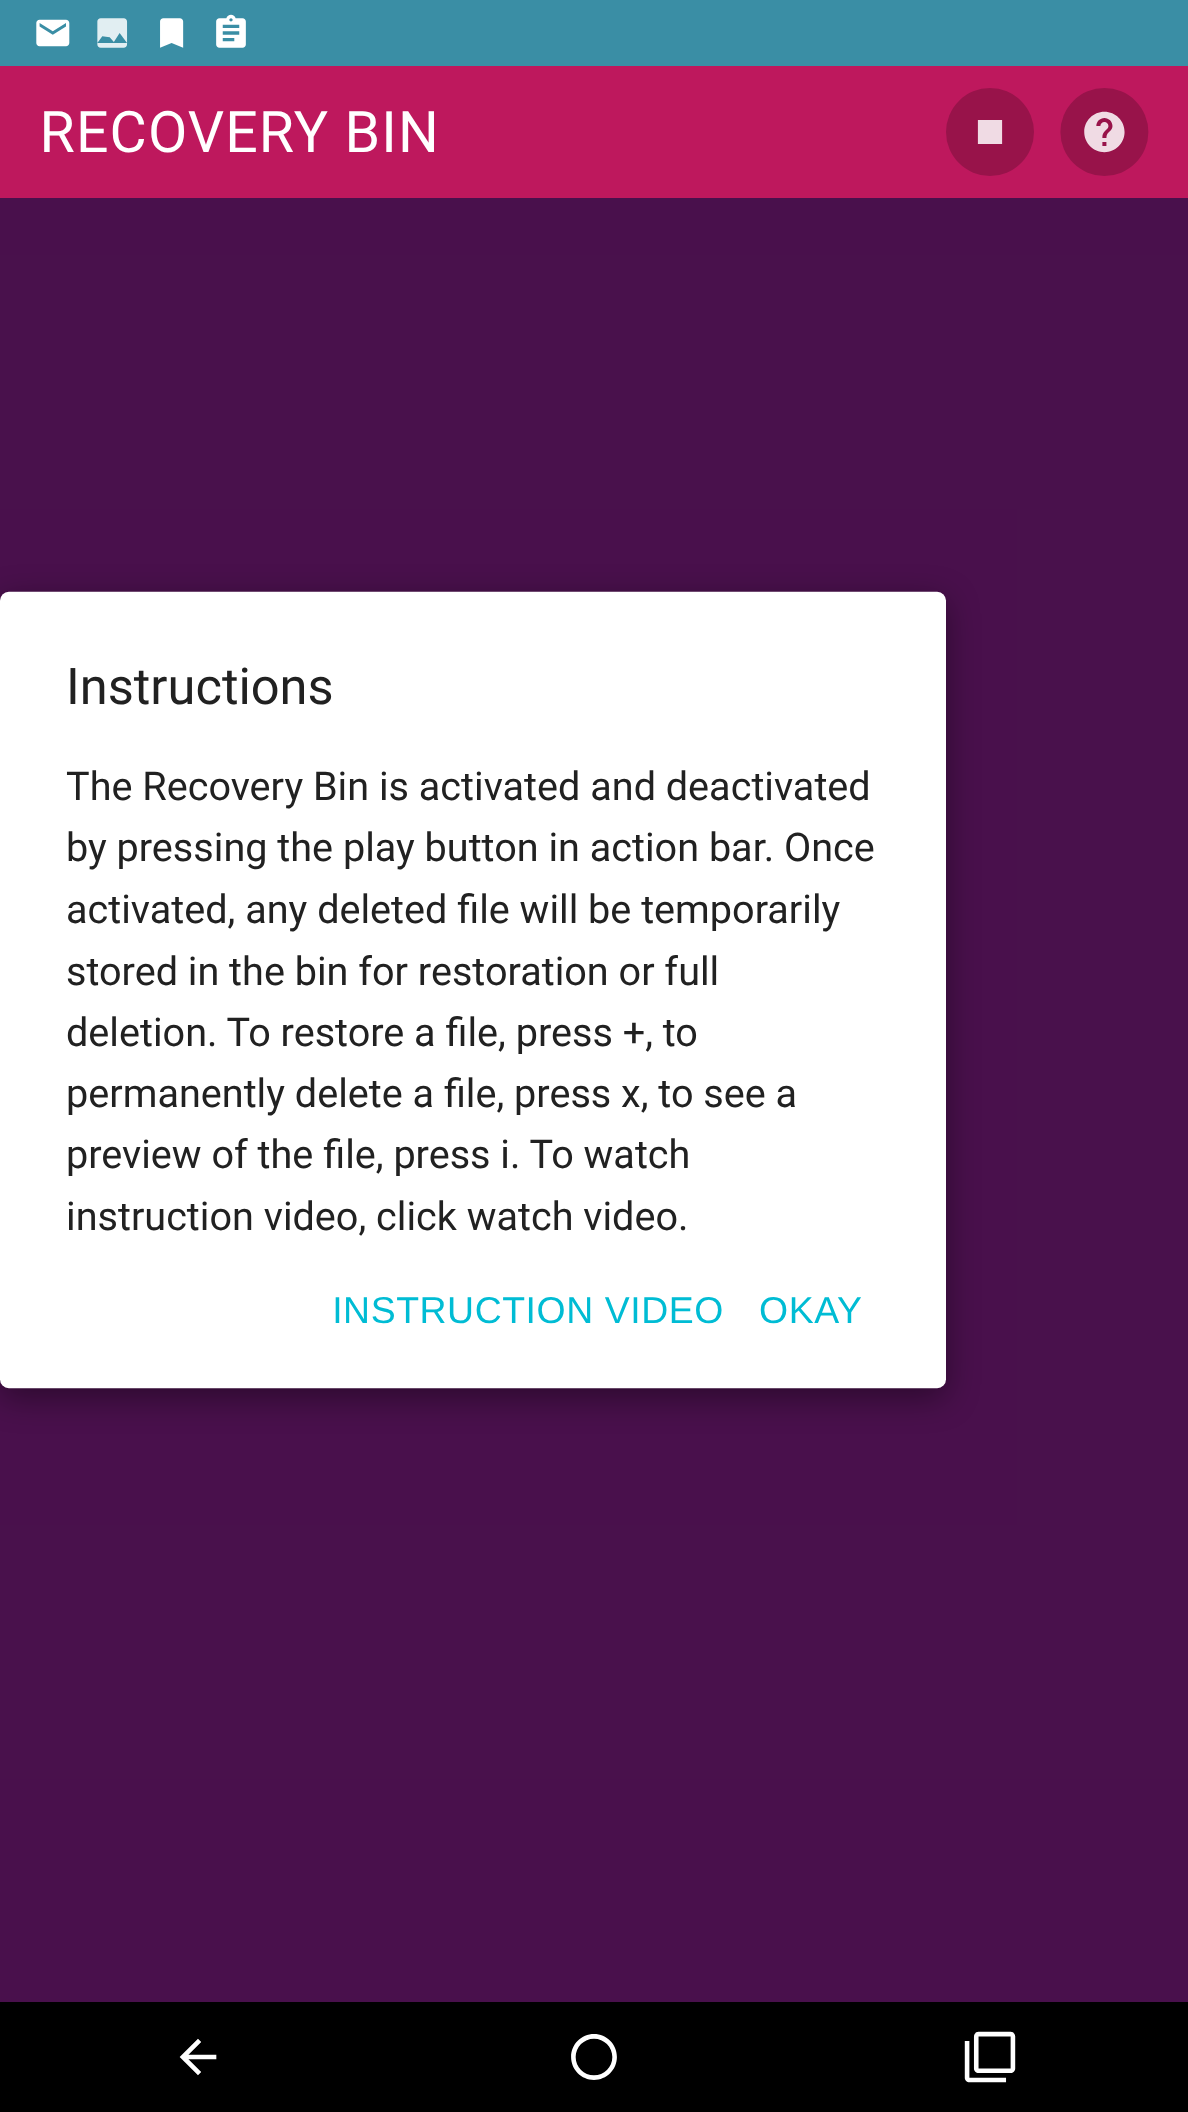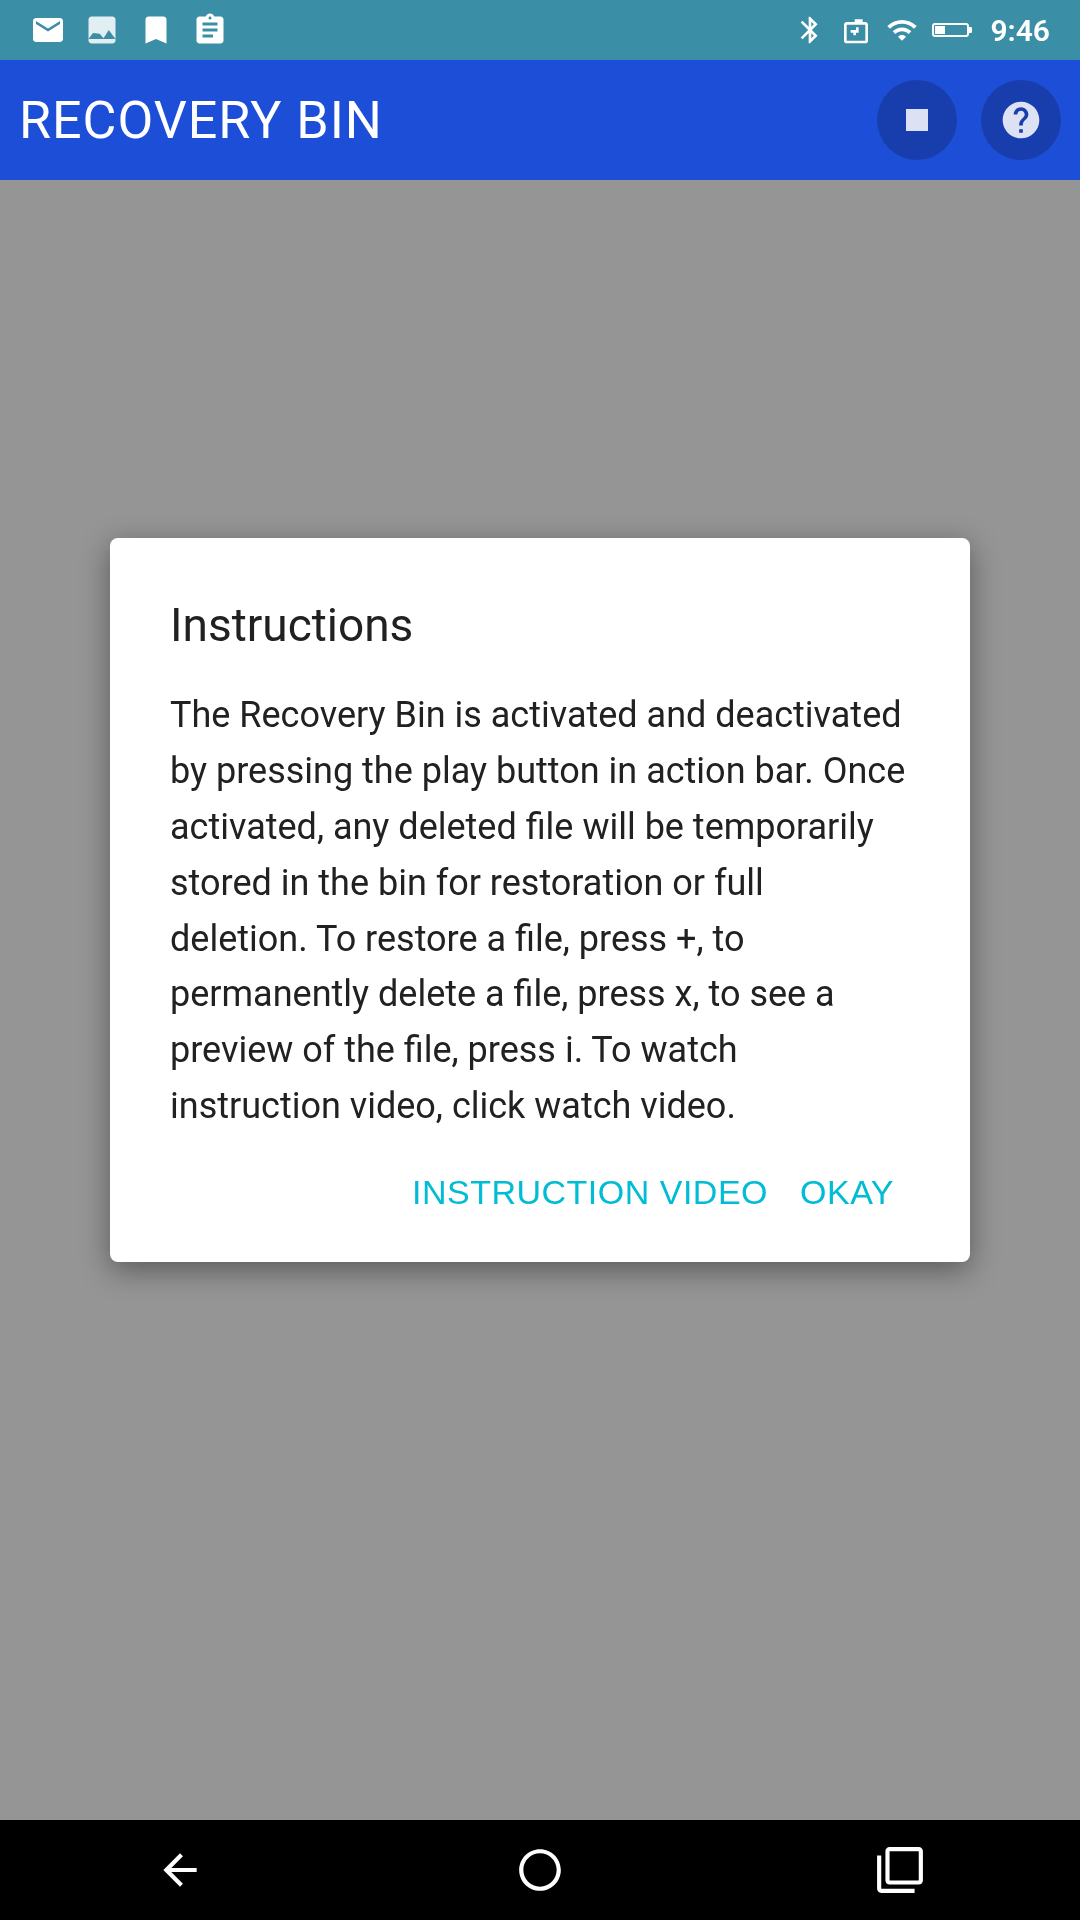--- a/index.html
+++ b/index.html
@@ -47,25 +47,25 @@
     .status-icon {
       width: 36px;
       height: 36px;
       fill: white;
     }
 
     
     .app-bar {
       width: 100%;
       height: 120px;
-      background: #1d4ed8;
+      background: #be185d;
       display: flex;
       align-items: center;
       justify-content: space-between;
-      padding: 0 19px;
+      padding: 0 36px;
     }
 
     .app-title {
       font-size: 52px;
       font-weight: 400;
       color: white;
       letter-spacing: 1px;
     }
 
     .app-bar-icons {
@@ -87,25 +87,25 @@
 
     .icon-btn svg {
       width: 44px;
       height: 44px;
       fill: rgba(255,255,255,0.85);
     }
 
     
     .main-content {
       flex: 1;
-      background: #e5e5e5;
+      background: #701a75;
       position: relative;
       display: flex;
       align-items: center;
-      justify-content: center;
+      justify-content: flex-start;
     }
 
     
     .overlay {
       position: absolute;
       top: 0;
       left: 0;
       width: 100%;
       height: 100%;
       background: rgba(0,0,0,0.35);
@@ -193,42 +193,20 @@
       <path d="M21 19V5c0-1.1-.9-2-2-2H5c-1.1 0-2 .9-2 2v14c0 1.1.9 2 2 2h14c1.1 0 2-.9 2-2zm-10.5-4.5l2.5 3.01L16.5 12l4.5 6H3l3-4z" opacity="0.85"></path>
     </svg>
 
     <svg class="status-icon" viewBox="0 0 24 24">
       <path d="M17 3H7c-1.1 0-2 .9-2 2v16l7-3 7 3V5c0-1.1-.9-2-2-2z"></path>
     </svg>
 
     <svg class="status-icon" viewBox="0 0 24 24">
       <path d="M19 3h-4.18C14.4 1.84 13.3 1 12 1c-1.3 0-2.4.84-2.82 2H5c-1.1 0-2 .9-2 2v14c0 1.1.9 2 2 2h14c1.1 0 2-.9 2-2V5c0-1.1-.9-2-2-2zm-7 0c.55 0 1 .45 1 1s-.45 1-1 1-1-.45-1-1 .45-1 1-1zm2 14H7v-2h7v2zm3-4H7v-2h10v2zm0-4H7V7h10v2z"></path>
     </svg>
-  </div>
-  <div class="status-bar-right">
-
-    <svg width="32" height="32" viewBox="0 0 24 24" fill="white">
-      <path d="M17.71 7.71L12 2h-1v7.59L6.41 5 5 6.41 10.59 12 5 17.59 6.41 19 11 14.41V22h1l5.71-5.71-4.3-4.29 4.3-4.29zM13 5.83l1.88 1.88L13 9.59V5.83zm1.88 10.46L13 18.17v-3.76l1.88 1.88z"></path>
-    </svg>
-
-    <svg width="32" height="32" viewBox="0 0 24 24" fill="white">
-      <path d="M16 12h-2v-2h-2v2H8v2h2v2h2v-2h2v-2zm2-6.01h-1V4h-6v1.99H5c-1.1 0-2 .9-2 2V20c0 1.1.9 2 2 2h14c1.1 0 2-.9 2-2V7.99c0-1.1-.9-2-2-2zm0 14.01H5V8h14v12.01z"></path>
-    </svg>
-
-    <svg width="32" height="32" viewBox="0 0 24 24" fill="white">
-      <path d="M1 9l2 2c4.97-4.97 13.03-4.97 18 0l2-2C16.93 2.93 7.08 2.93 1 9zm8 8l3 3 3-3c-1.65-1.66-4.34-1.66-6 0zm-4-4l2 2c2.76-2.76 7.24-2.76 10 0l2-2C15.14 9.14 8.87 9.14 5 13z"></path>
-    </svg>
-
-    <svg width="44" height="32" viewBox="0 0 44 24" fill="white">
-      <rect x="1" y="6" width="35" height="12" rx="2" ry="2" stroke="white" stroke-width="2" fill="none"></rect>
-      <rect x="36" y="9" width="4" height="6" rx="1" fill="white"></rect>
-      <rect x="3" y="8" width="10" height="8" fill="white"></rect>
-    </svg>
-
-    <span style="font-size:30px; color:white; font-weight:600;">9:46</span>
   </div>
 </div>
 
 <div class="app-bar">
   <span class="app-title">RECOVERY BIN</span>
   <div class="app-bar-icons">
     <div class="icon-btn">
       <svg viewBox="0 0 24 24">
         <path d="M6 6h12v12H6z"></path>
       </svg>

